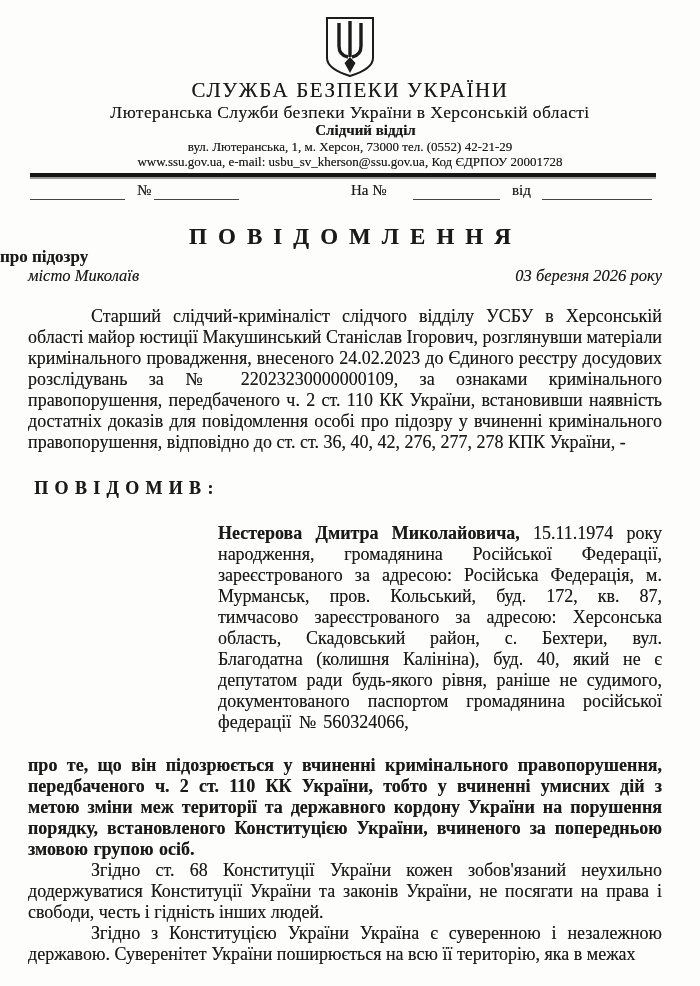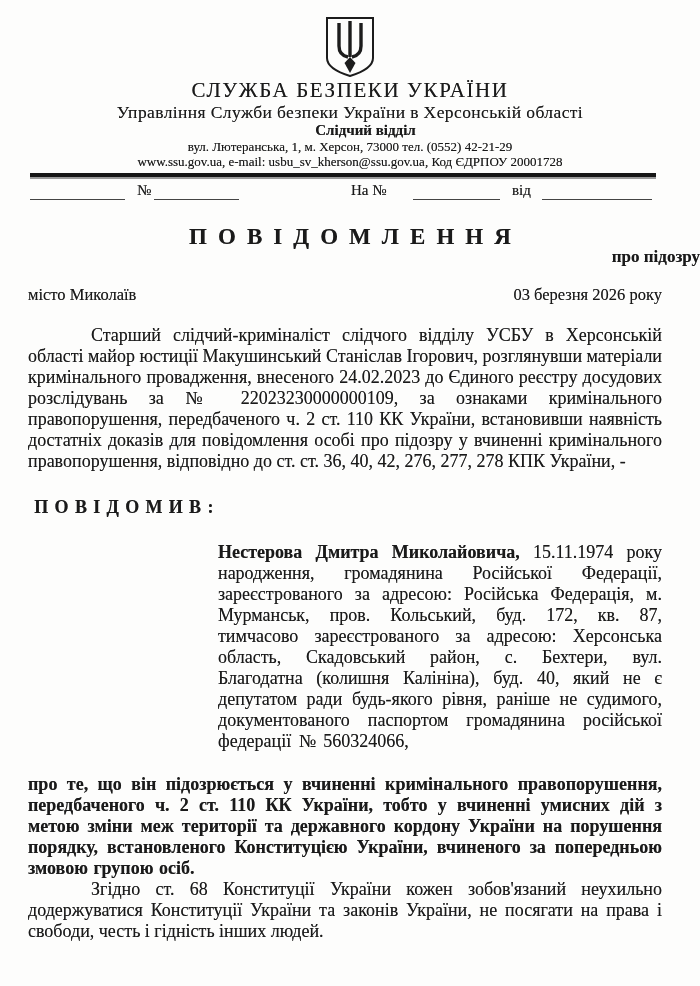--- a/index.html
+++ b/index.html
@@ -46,31 +46,32 @@
   .doc-title {
     margin-top: 17px;
     text-align: center;
     font-weight: bold;
     font-size: 23px;
     line-height: 22px;
     letter-spacing: 0.48em;
     text-indent: 0.48em; 
   }
   .doc-subtitle {
-    text-align: right;
+    text-align: left;
     font-weight: bold;
     font-size: 17px;
     line-height: 18px;
   }
   .meta-row {
     display: flex;
     justify-content: space-between;
-    margin: 19px 38px 0 28px;
+    margin: 0 38px 0 28px;
     font-size: 16.5px;
     line-height: 20px;
+    font-style: italic;
   }
 
   
   .doc-body {
     margin: 0 38px 0 28px;
     font-size: 18px;
     line-height: 21px;
     text-align: justify;
   }
   .doc-body p { margin: 0; }
@@ -112,21 +113,21 @@
         <path d="M3 2 H49 V42 C49 51 39 56 26 60 C13 56 3 51 3 42 Z" fill="none" stroke="#1c1c1c" stroke-width="2"></path>
         <g fill="none" stroke="#1c1c1c" stroke-width="3.4">
           <path d="M15 7 V30 C15 37 19 40 24 41"></path>
           <path d="M37 7 V30 C37 37 33 40 28 41"></path>
           <path d="M26 5 V41"></path>
         </g>
         <path d="M26 41 L20.5 47 L26 57 L31.5 47 Z" fill="#1c1c1c"></path>
       </svg>
     </div>
     <div class="org">СЛУЖБА БЕЗПЕКИ УКРАЇНИ</div>
-    <div class="dept">Управління Служби безпеки України в Херсонській області</div>
+    <div class="dept">Лютеранська Служби безпеки України в Херсонській області</div>
     <div class="division">Слідчий відділ</div>
     <div class="addr">вул. Лютеранська, 1, м. Херсон, 73000 тел. (0552) 42-21-29</div>
     <div class="addr">www.ssu.gov.ua, e-mail: usbu_sv_kherson@ssu.gov.ua, Код ЄДРПОУ 20001728</div>
     <div class="rule"></div>
   </header>
 
   <div class="refline">
     <span class="blank b1"></span>
     <span class="lbl lbl-no">№</span>
     <span class="blank b2"></span>
@@ -146,15 +147,16 @@
 
   <div class="doc-body">
     <p class="indent p-intro">Старший слідчий-криміналіст слідчого відділу УСБУ в Херсонській області майор юстиції Макушинський Станіслав Ігорович, розглянувши матеріали кримінального провадження, внесеного 24.02.2023 до Єдиного реєстру досудових розслідувань за № 22023230000000109, за ознаками кримінального правопорушення, передбаченого ч. 2 ст. 110 КК України, встановивши наявність достатніх доказів для повідомлення особі про підозру у вчиненні кримінального правопорушення, відповідно до ст. ст. 36, 40, 42, 276, 277, 278 КПК України, -</p>
 
     <div class="notified">ПОВІДОМИВ:</div>
 
     <div class="suspect"><span class="bold-lead">Нестерова Дмитра Миколайовича,</span><span> 15.11.1974 року народження, громадянина Російської Федерації, зареєстрованого за адресою: Російська Федерація, м. Мурманськ, пров. Кольський, буд. 172, кв. 87, тимчасово зареєстрованого за адресою: Херсонська область, Скадовський район, с. Бехтери, вул. Благодатна (колишня Калініна), буд. 40, який не є депутатом ради будь-якого рівня, раніше не судимого, документованого паспортом громадянина російської федерації № 560324066,</span></div>
 
     <p class="p-accusation">про те, що він підозрюється у вчиненні кримінального правопорушення, передбаченого ч. 2 ст. 110 КК України, тобто у вчиненні умисних дій з метою зміни меж території та державного кордону України на порушення порядку, встановленого Конституцією України, вчиненого за попередньою змовою групою осіб.</p>
     <p class="indent p-law1">Згідно ст. 68 Конституції України кожен зобов'язаний неухильно додержуватися Конституції України та законів України, не посягати на права і свободи, честь і гідність інших людей.</p>
+    <p class="indent p-law2">Згідно з Конституцією України Україна є суверенною і незалежною державою. Суверенітет України поширюється на всю її територію, яка в межах</p>
   </div>
 
 </div>
 
 </body></html>

